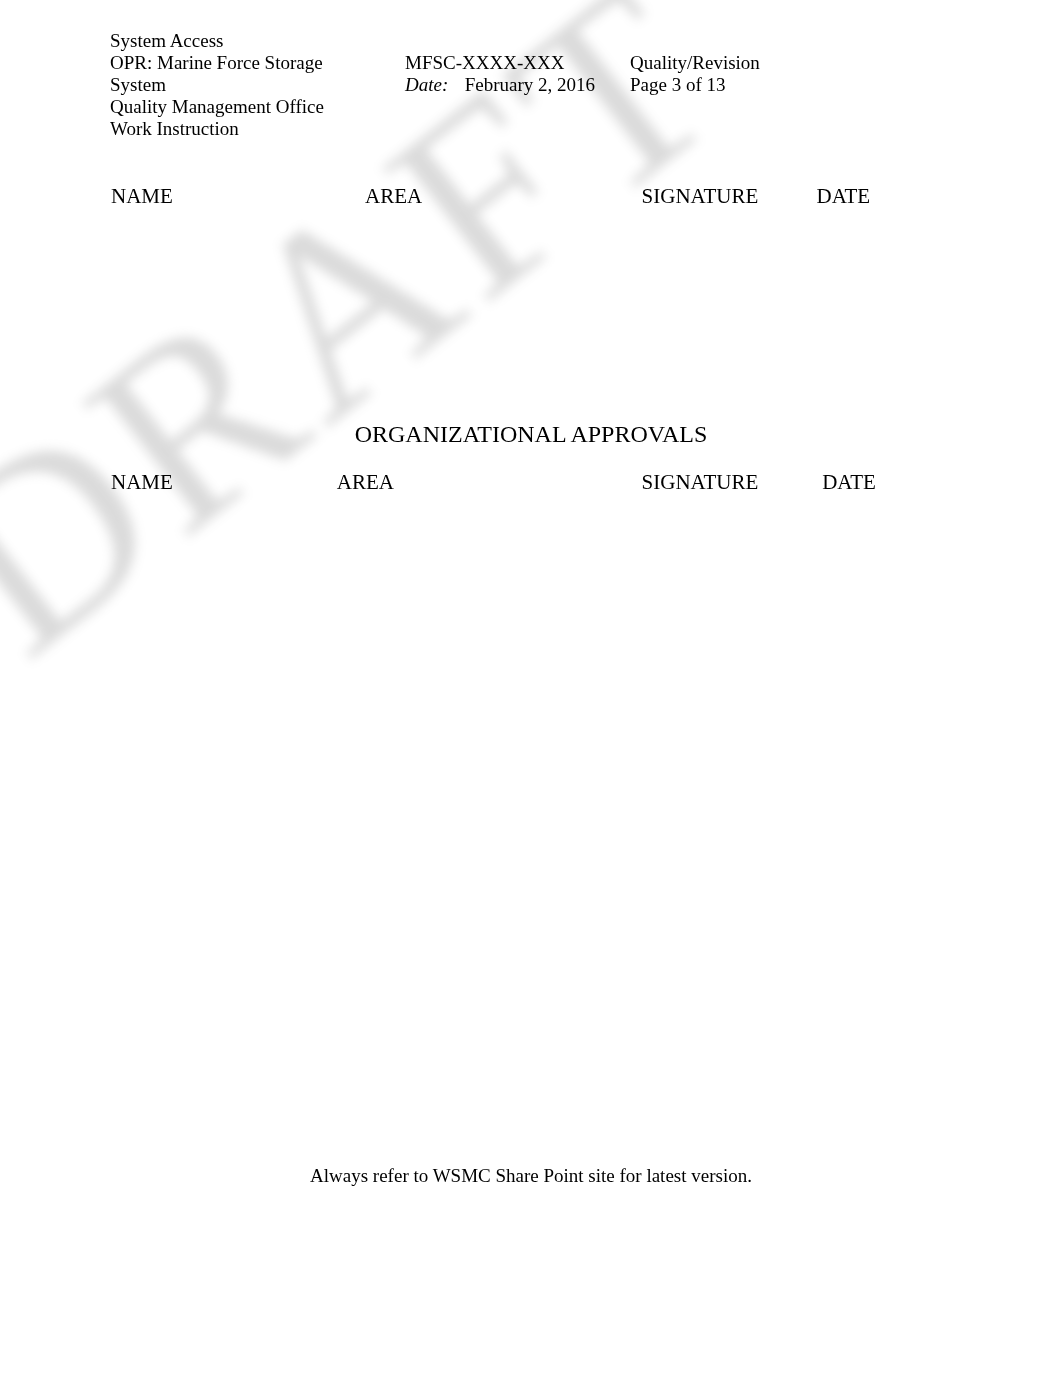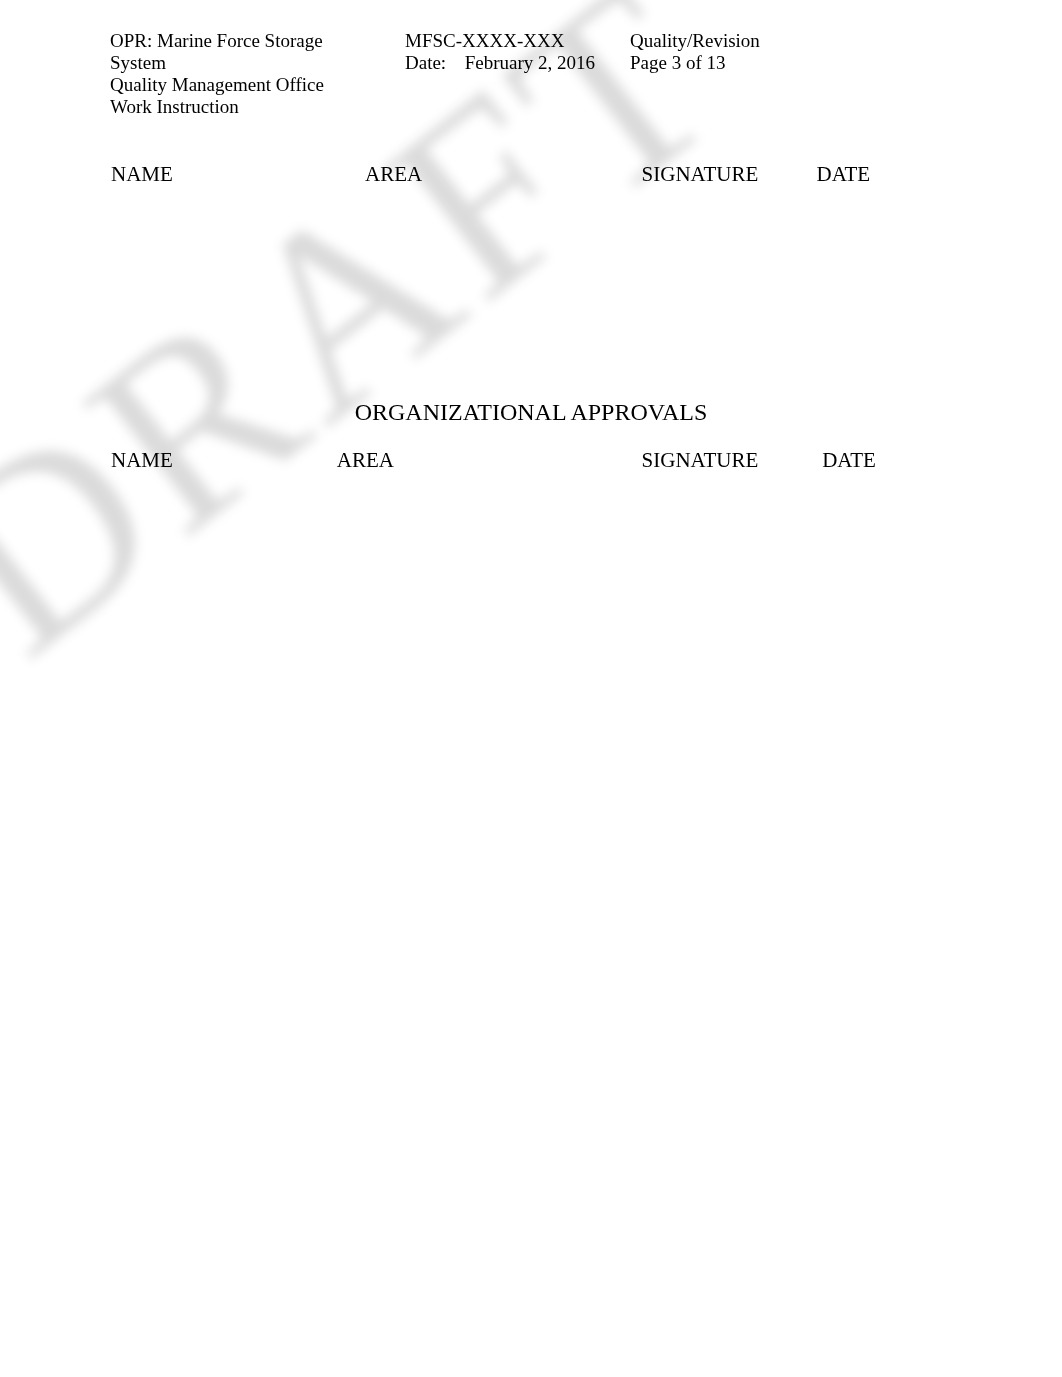--- a/index.html
+++ b/index.html
@@ -43,21 +43,21 @@
     margin-bottom: 40px;
   }
   .header-table td {
     vertical-align: top;
     padding: 0;
   }
   .hdr-title-cell { padding-left: 300px; padding-bottom: 2px;}
   .hdr-col1 { width: 295px; }
   .hdr-col2 { width: 225px; }
   .hdr-col3 { }
-  .hdr-col2 .dl { display: inline-block; width:55px; }
+  .hdr-col2 .dl { display: inline-block; width:55px;font-style:italic; }
   .intro {
     font-size: 21px;
     line-height: 1.25;
     max-width: 560px;
     margin-bottom: 28px;
   }
   table.sig {
     width: 100%;
     border-collapse: collapse;
     font-size: 21px;
@@ -98,20 +98,25 @@
 </head>
 <body>
 
 <div class="page">
   <div class="watermark">DRAFT</div>
 
   <div class="content">
 
     <table class="header-table">
       <tbody>
+          <tr>
+        <td colspan="3" class="hdr-title-cell">
+          <span>System Access</span>
+        </td>
+      </tr>
       <tr>
         <td class="hdr-col1">
           <div>OPR: Marine Force Storage</div>
           <div>System</div>
           <div>Quality Management Office</div>
           <div>Work Instruction</div>
         </td>
         <td class="hdr-col2">
           <div>MFSC-XXXX-XXX</div>
           <div>
@@ -211,13 +216,14 @@
             <td></td>
             <td></td>
             <td></td>
             <td></td>
           </tr>
         </tbody>
     </table>
 
   </div>
 
+  <div class="footer">Always refer to WSMC Share Point site for latest version.</div>
 </div>
 
 </body></html>

